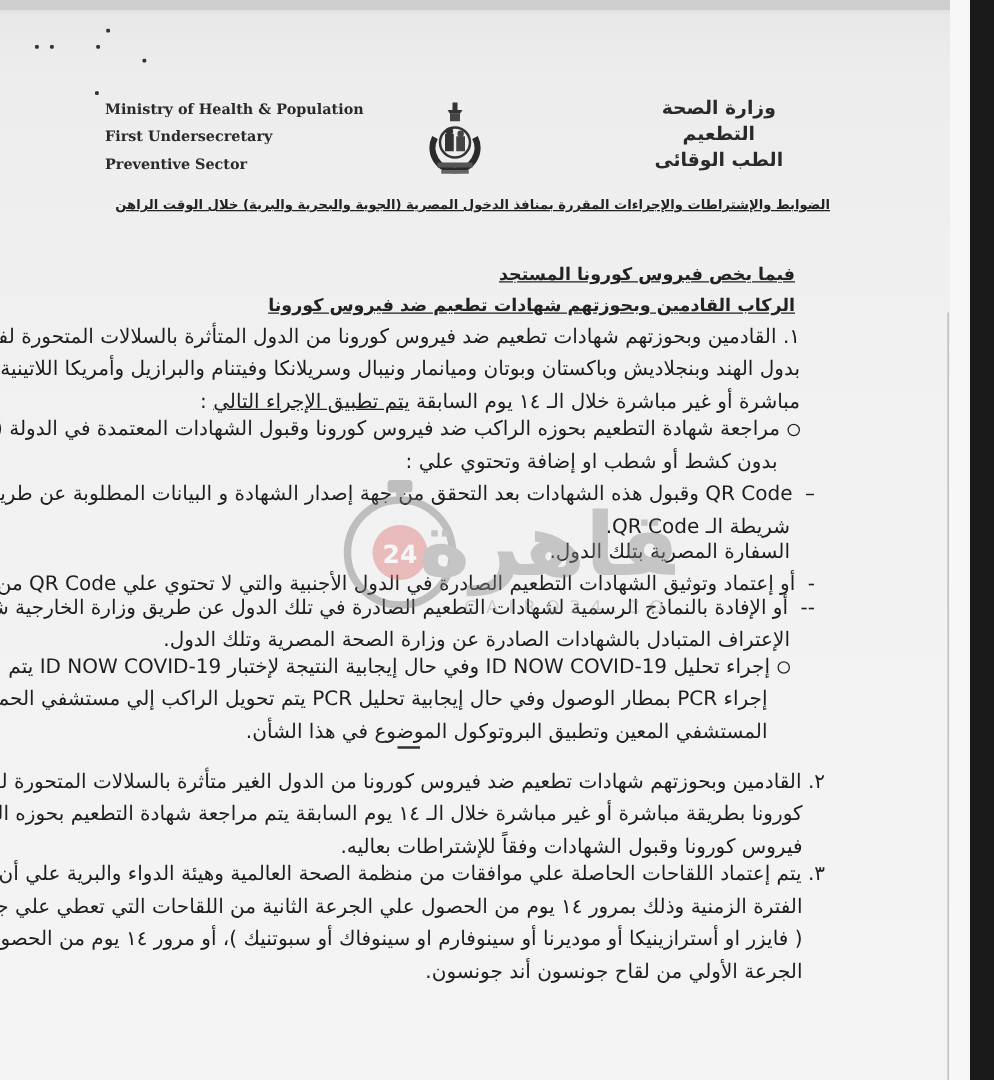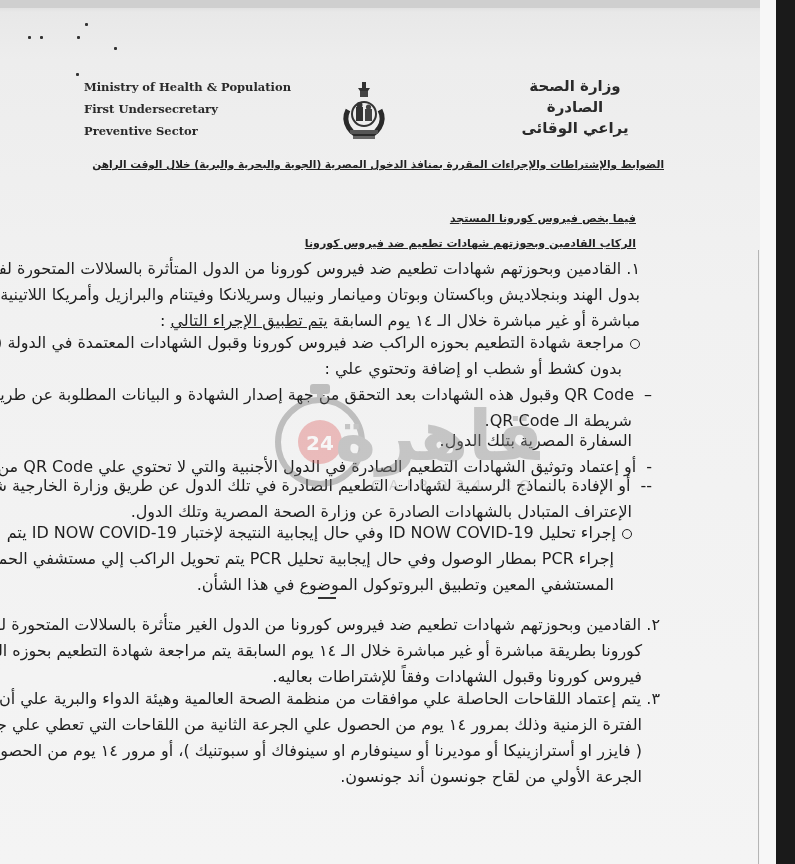--- a/index.html
+++ b/index.html
@@ -20,21 +20,21 @@
 
     .hdr-en { position:absolute; left:84px; top:76px; width:210px; text-align:left;
       font-family:"DejaVu Serif", serif; font-weight:bold; font-size:11.5px; color:#2a2a2a; line-height:22px; }
     .hdr-ar { position:absolute; left:500px; top:76px; width:150px; text-align:center; direction:rtl;
       font-family:"DejaVu Sans", sans-serif; font-weight:bold; font-size:15px; color:#2a2a2a; line-height:21px; }
     .logo { position:absolute; left:340px; top:80px; width:48px; height:64px; }
 
     .rtl { direction: rtl; text-align: right; }
     .doc-title { position:absolute; left:68px; top:158px; width:596px; font-size:10.5px; font-weight:bold;
       text-decoration: underline; color:#222; white-space:nowrap; }
-    .sec-h { position:absolute; right:140px; font-size:11px; font-weight:bold; text-decoration:underline; color:#222; white-space:nowrap; }
+    .sec-h { position:absolute; right:140px; font-size:14px; font-weight:bold; text-decoration:underline; color:#222; white-space:nowrap; }
 
     .para { position:absolute; font-size:16px; color:#1e1e1e; line-height:26px; text-align:justify; text-align-last:right; }
     .line { display:block; white-space:nowrap; height:26px; }
     .num { font-weight:normal; }
     .underline { text-decoration: underline; }
     .bullet-o { display:inline-block; width:8px; height:8px; border:1.3px solid #222; border-radius:50%; margin-left:6px; vertical-align:middle; }
     .dash { margin-left:10px; }
 
     .sep { position:absolute; left:318px; top:597px; width:18px; height:2px; background:#333; }
 
@@ -68,22 +68,22 @@
     <circle cx="24" cy="34" r="12" fill="none" stroke="#333" stroke-width="2"></circle>
     <rect x="16" y="27" width="7" height="14" fill="#333"></rect>
     <rect x="25" y="29" width="7" height="12" fill="#444"></rect>
     <circle cx="19.5" cy="25" r="3" fill="#333"></circle>
     <circle cx="28.5" cy="27" r="2.6" fill="#444"></circle>
     <rect x="10" y="50" width="28" height="4" fill="#555"></rect>
     <rect x="13" y="56" width="22" height="3" fill="#666"></rect>
   </svg>
 
   <div class="hdr-ar">
-    <div>وزارة الصحة الصادرة</div>
-    <div>يراعي الوقائى</div>
+    <div>وزارة الصحة التطعيم</div>
+    <div>الطب الوقائى</div>
   </div>
 
   <div class="doc-title rtl">الضوابط والإشتراطات والإجراءات المقررة بمنافذ الدخول المصرية (الجوية والبحرية والبرية) خلال الوقت الراهن</div>
 
   <div class="sec-h rtl" style="top:212px">فيما يخص فيروس كورونا المستجد</div>
   <div class="sec-h rtl" style="top:237px">الركاب القادمين وبحوزتهم شهادات تطعيم ضد فيروس كورونا</div>
 
   <div class="para rtl" style="left:100px; top:256px; width:540px;">
     <span class="line">
       <span class="num">١.</span>

